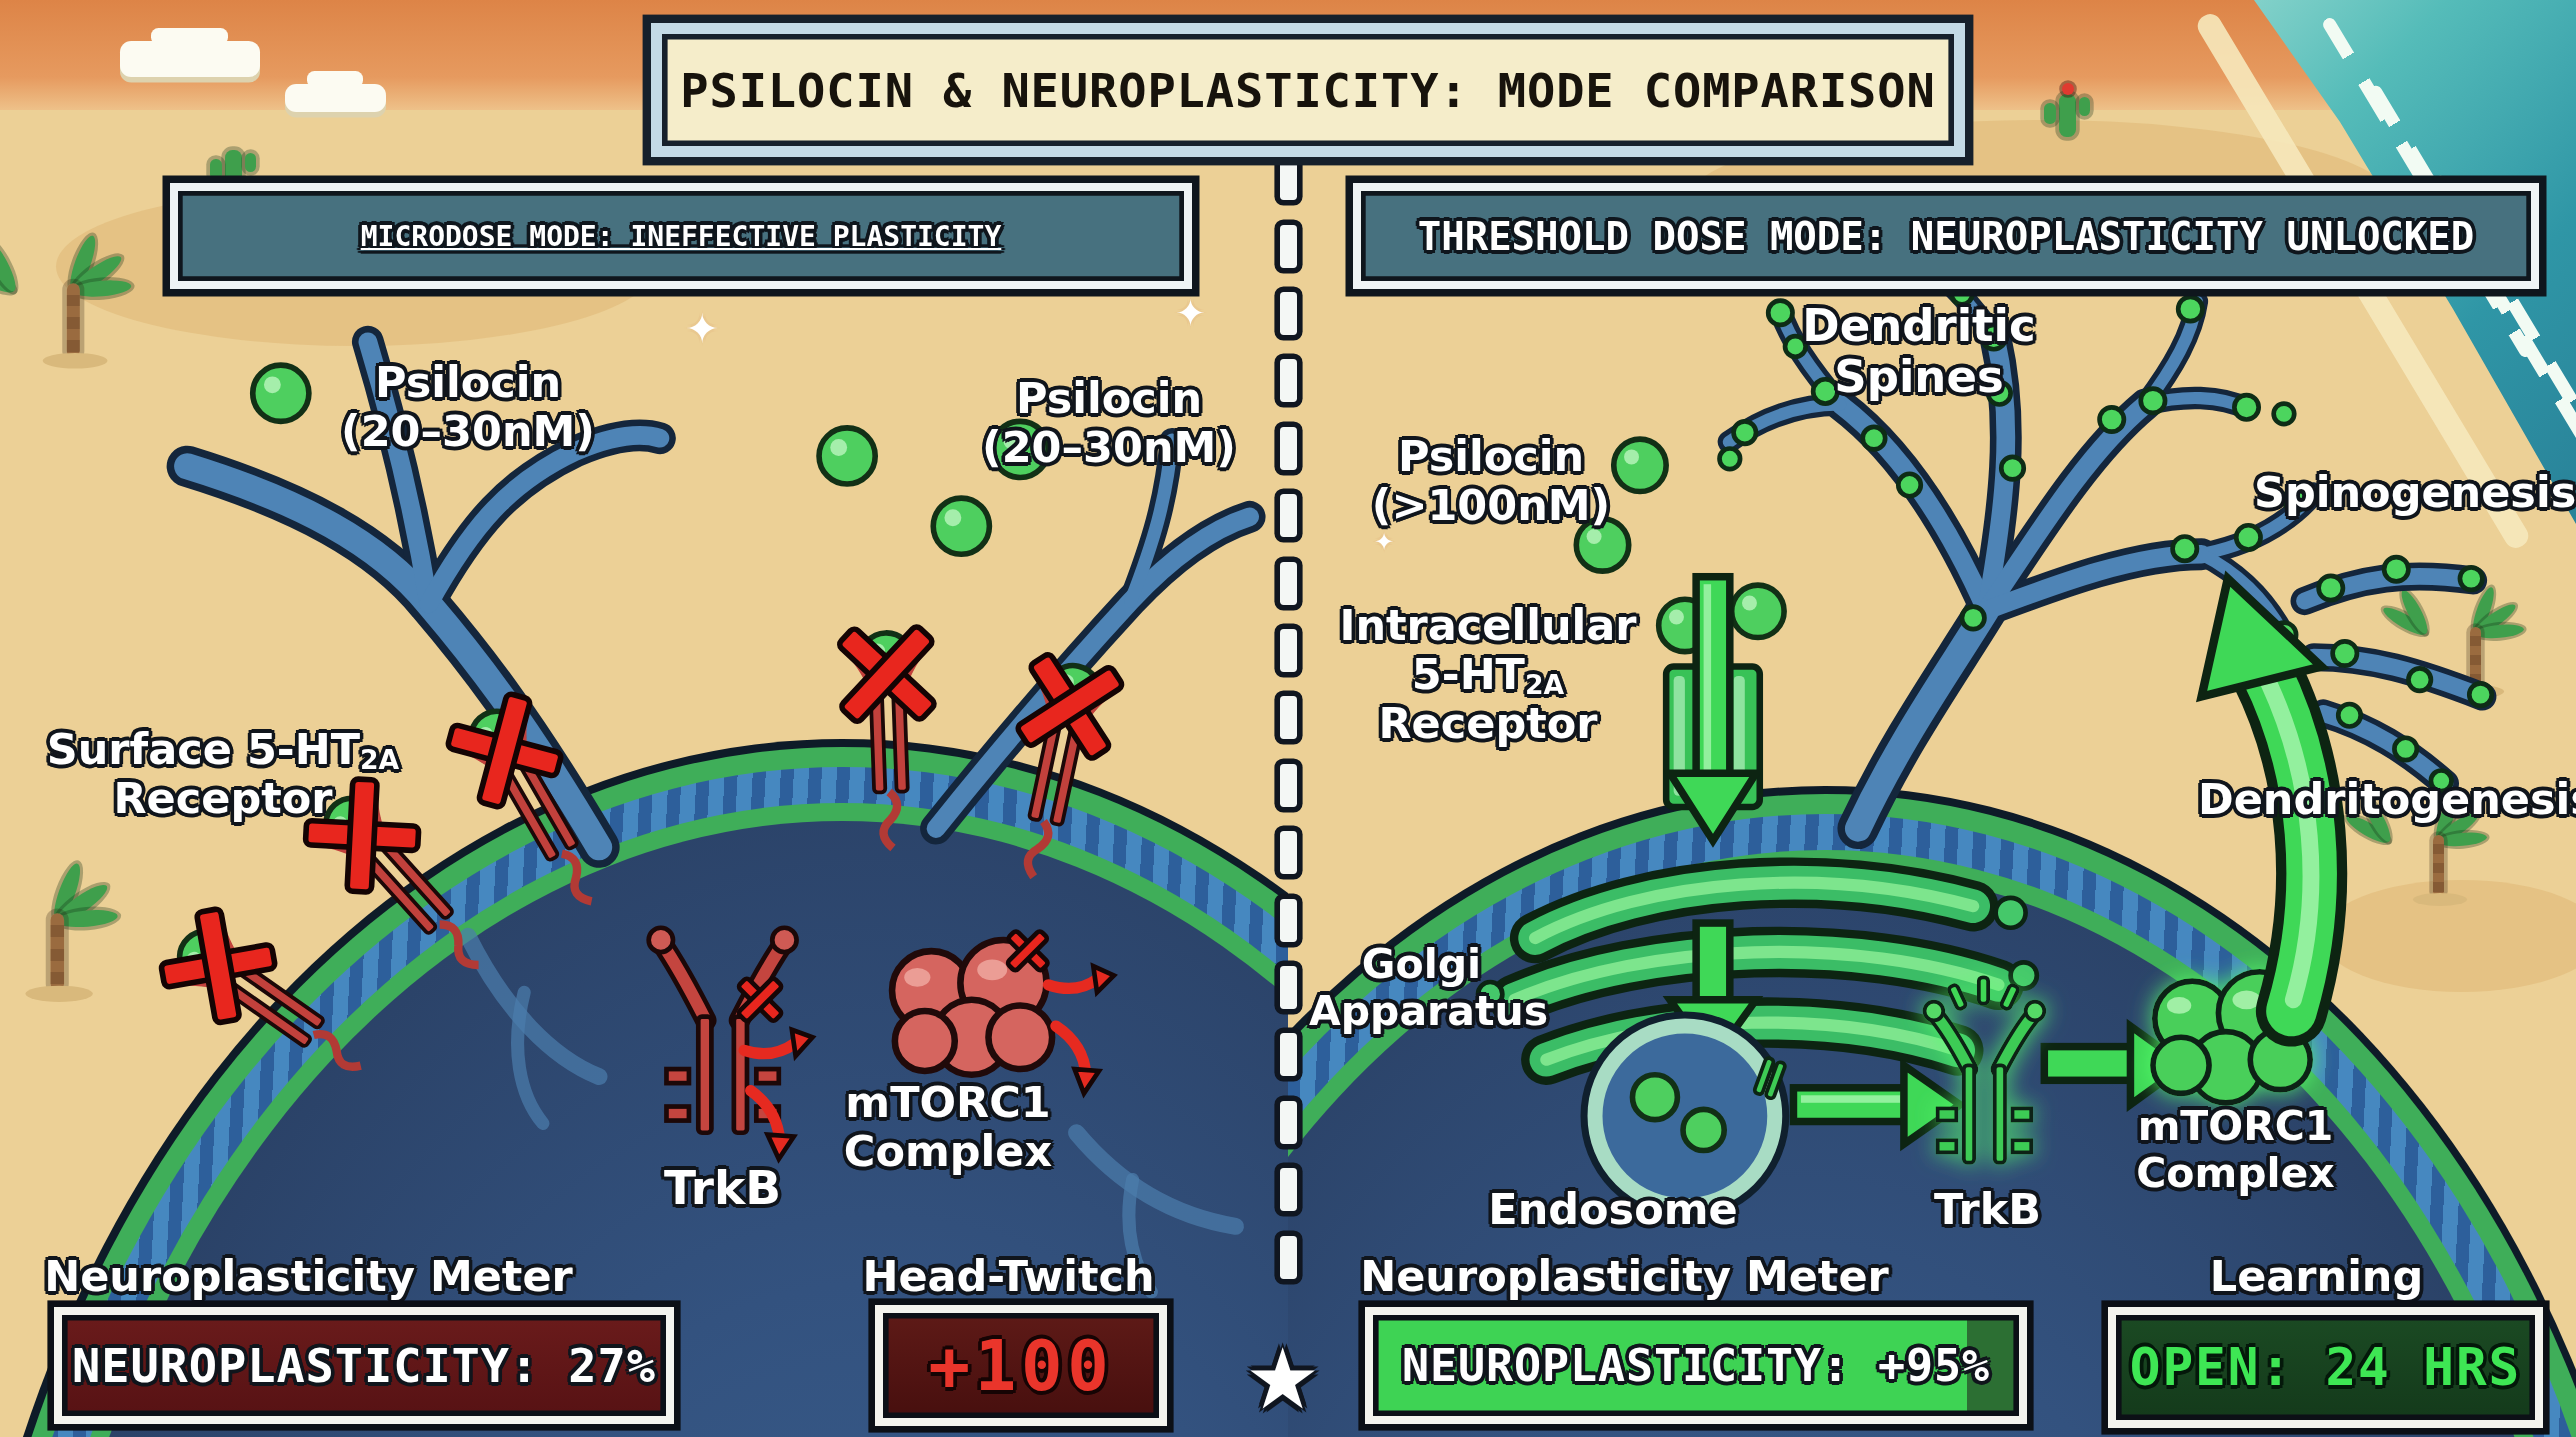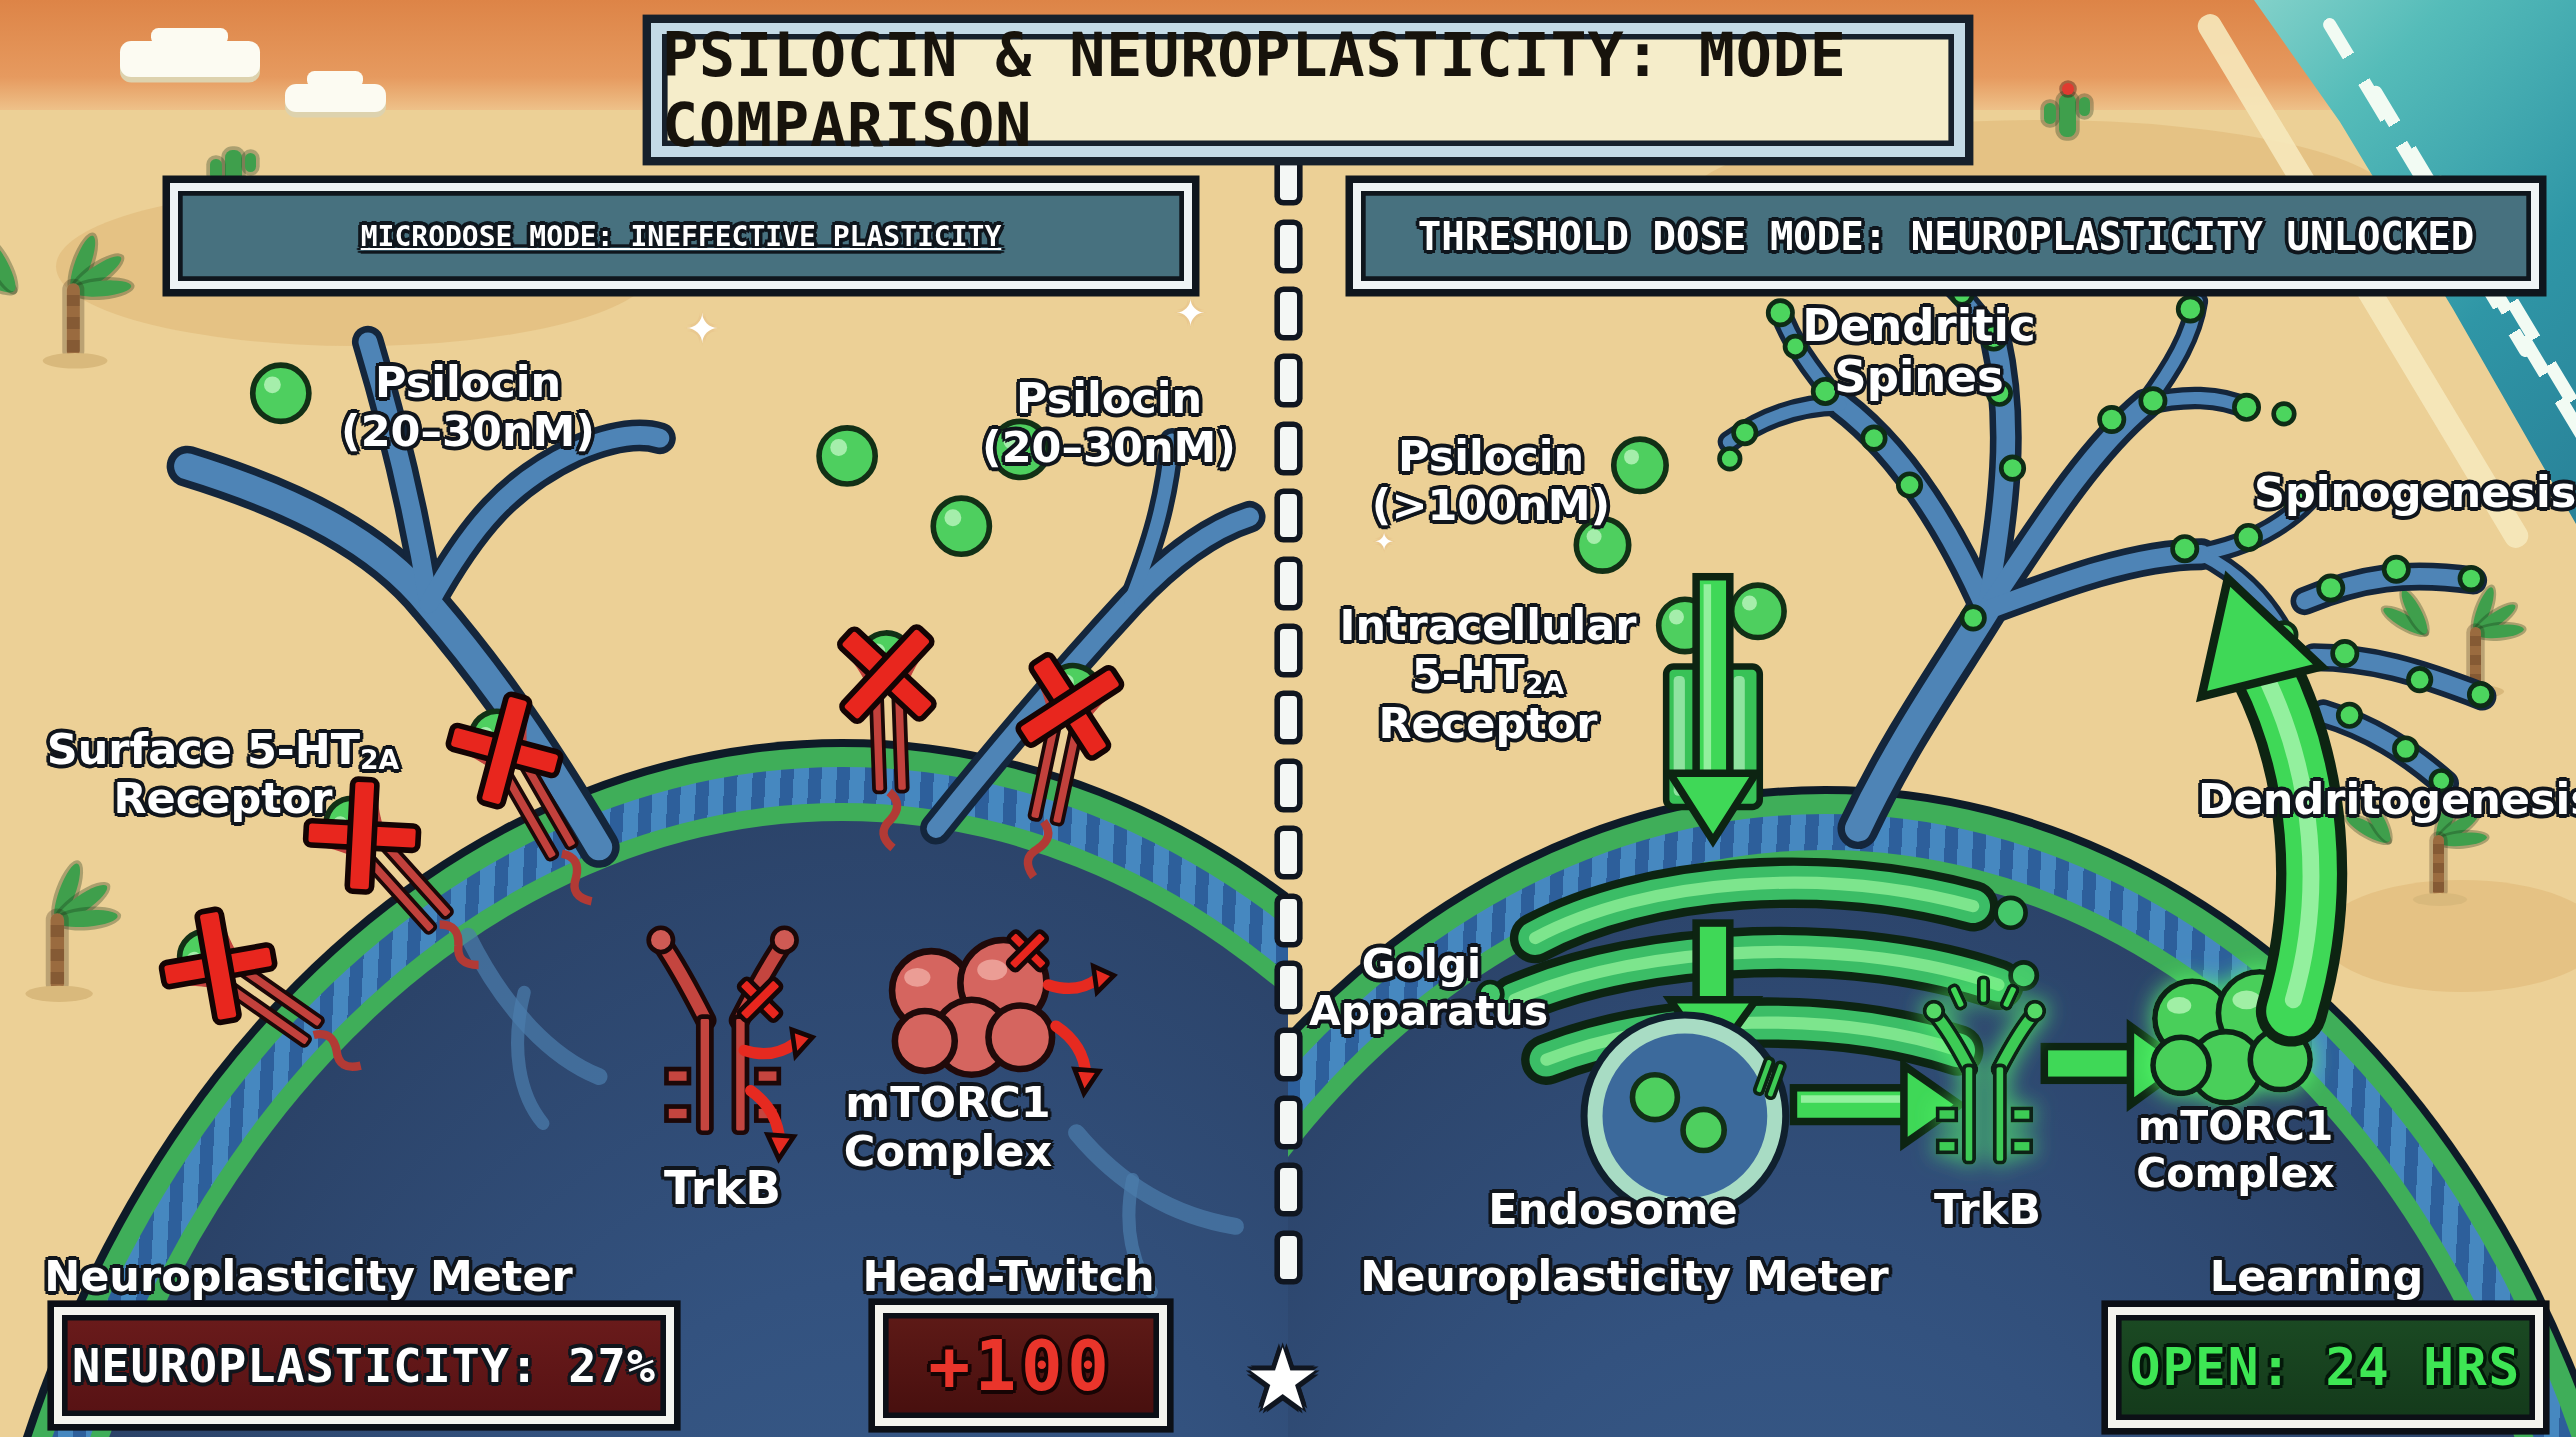--- a/index.html
+++ b/index.html
@@ -436,21 +436,21 @@
     <div class="abs dash" style="top:1101px;"></div>
       <div class="abs dash" style="top:1168px;"></div>
     <div class="abs dash" style="top:1236px;"></div>
     <div class="abs star" style="top:1337px;">★</div>
   </div>
 
   <div class="abs spark" style="left:685px;top:309px;font-size:41px;">✦</div>
   <div class="abs spark" style="left:1175px;top:295px;font-size:37px;">✦</div>
   <div class="abs spark" style="left:1374px;top:530px;font-size:24px;">✦</div>
 
-  <div class="abs banner pix" style="left:651px;top:23.4px;width:1292px;height:112px;font-size:60px;letter-spacing:0.9px;">
+  <div class="abs banner pix" style="left:651px;top:23.4px;width:1292px;height:112px;font-size:47px;letter-spacing:0.9px;">
     <span>PSILOCIN &amp; NEUROPLASTICITY: MODE COMPARISON</span>
   </div>
 
   <div class="abs hdr pix" style="left:170px;top:183px;width:1006px;height:90px;font-size:28px;text-decoration:underline;">
     <span>MICRODOSE MODE: INEFFECTIVE PLASTICITY</span>
   </div>
   <div class="abs hdr pix" style="left:1353px;top:183px;width:1170px;height:90px;font-size:39px;">
     <span>THRESHOLD DOSE MODE: NEUROPLASTICITY UNLOCKED</span>
   </div>
 
@@ -516,20 +516,23 @@
     <span>TrkB</span>
   </div>
   <div class="abs lbl" style="left:2123px;top:1103px;width:225px;font-size:41px;">
     <div>mTORC1</div>
     <div>Complex</div>
   </div>
 
   <div class="abs lbl" style="left:1353px;top:1252px;width:543px;font-size:43px;">
     <span>Neuroplasticity Meter</span>
   </div>
+  <div class="abs frame meter-green" style="left:1365px;top:1307px;width:646px;height:101px;">
+    <span class="pix lbl" style="font-size:45px;letter-spacing:0.9px;">NEUROPLASTICITY: +95%</span>
+  </div>
   <div class="abs lbl" style="left:2106px;top:1252px;width:421px;font-size:43px;">
     <span>Learning Window</span>
   </div>
   <div class="abs frame window-box" style="left:2108px;top:1307px;width:419px;height:105px;">
     <span class="pix" style="font-size:51px;letter-spacing:1.9px;color:#3ee654;
       text-shadow:-3.7px 0 0 #04180a,3.7px 0 0 #04180a,0 -3.7px 0 #04180a,0 3.7px 0 #04180a,2.8px 2.8px 0 #04180a,-2.8px -2.8px 0 #04180a;">OPEN: 24 HRS</span>
   </div>
 
 </div>
 

